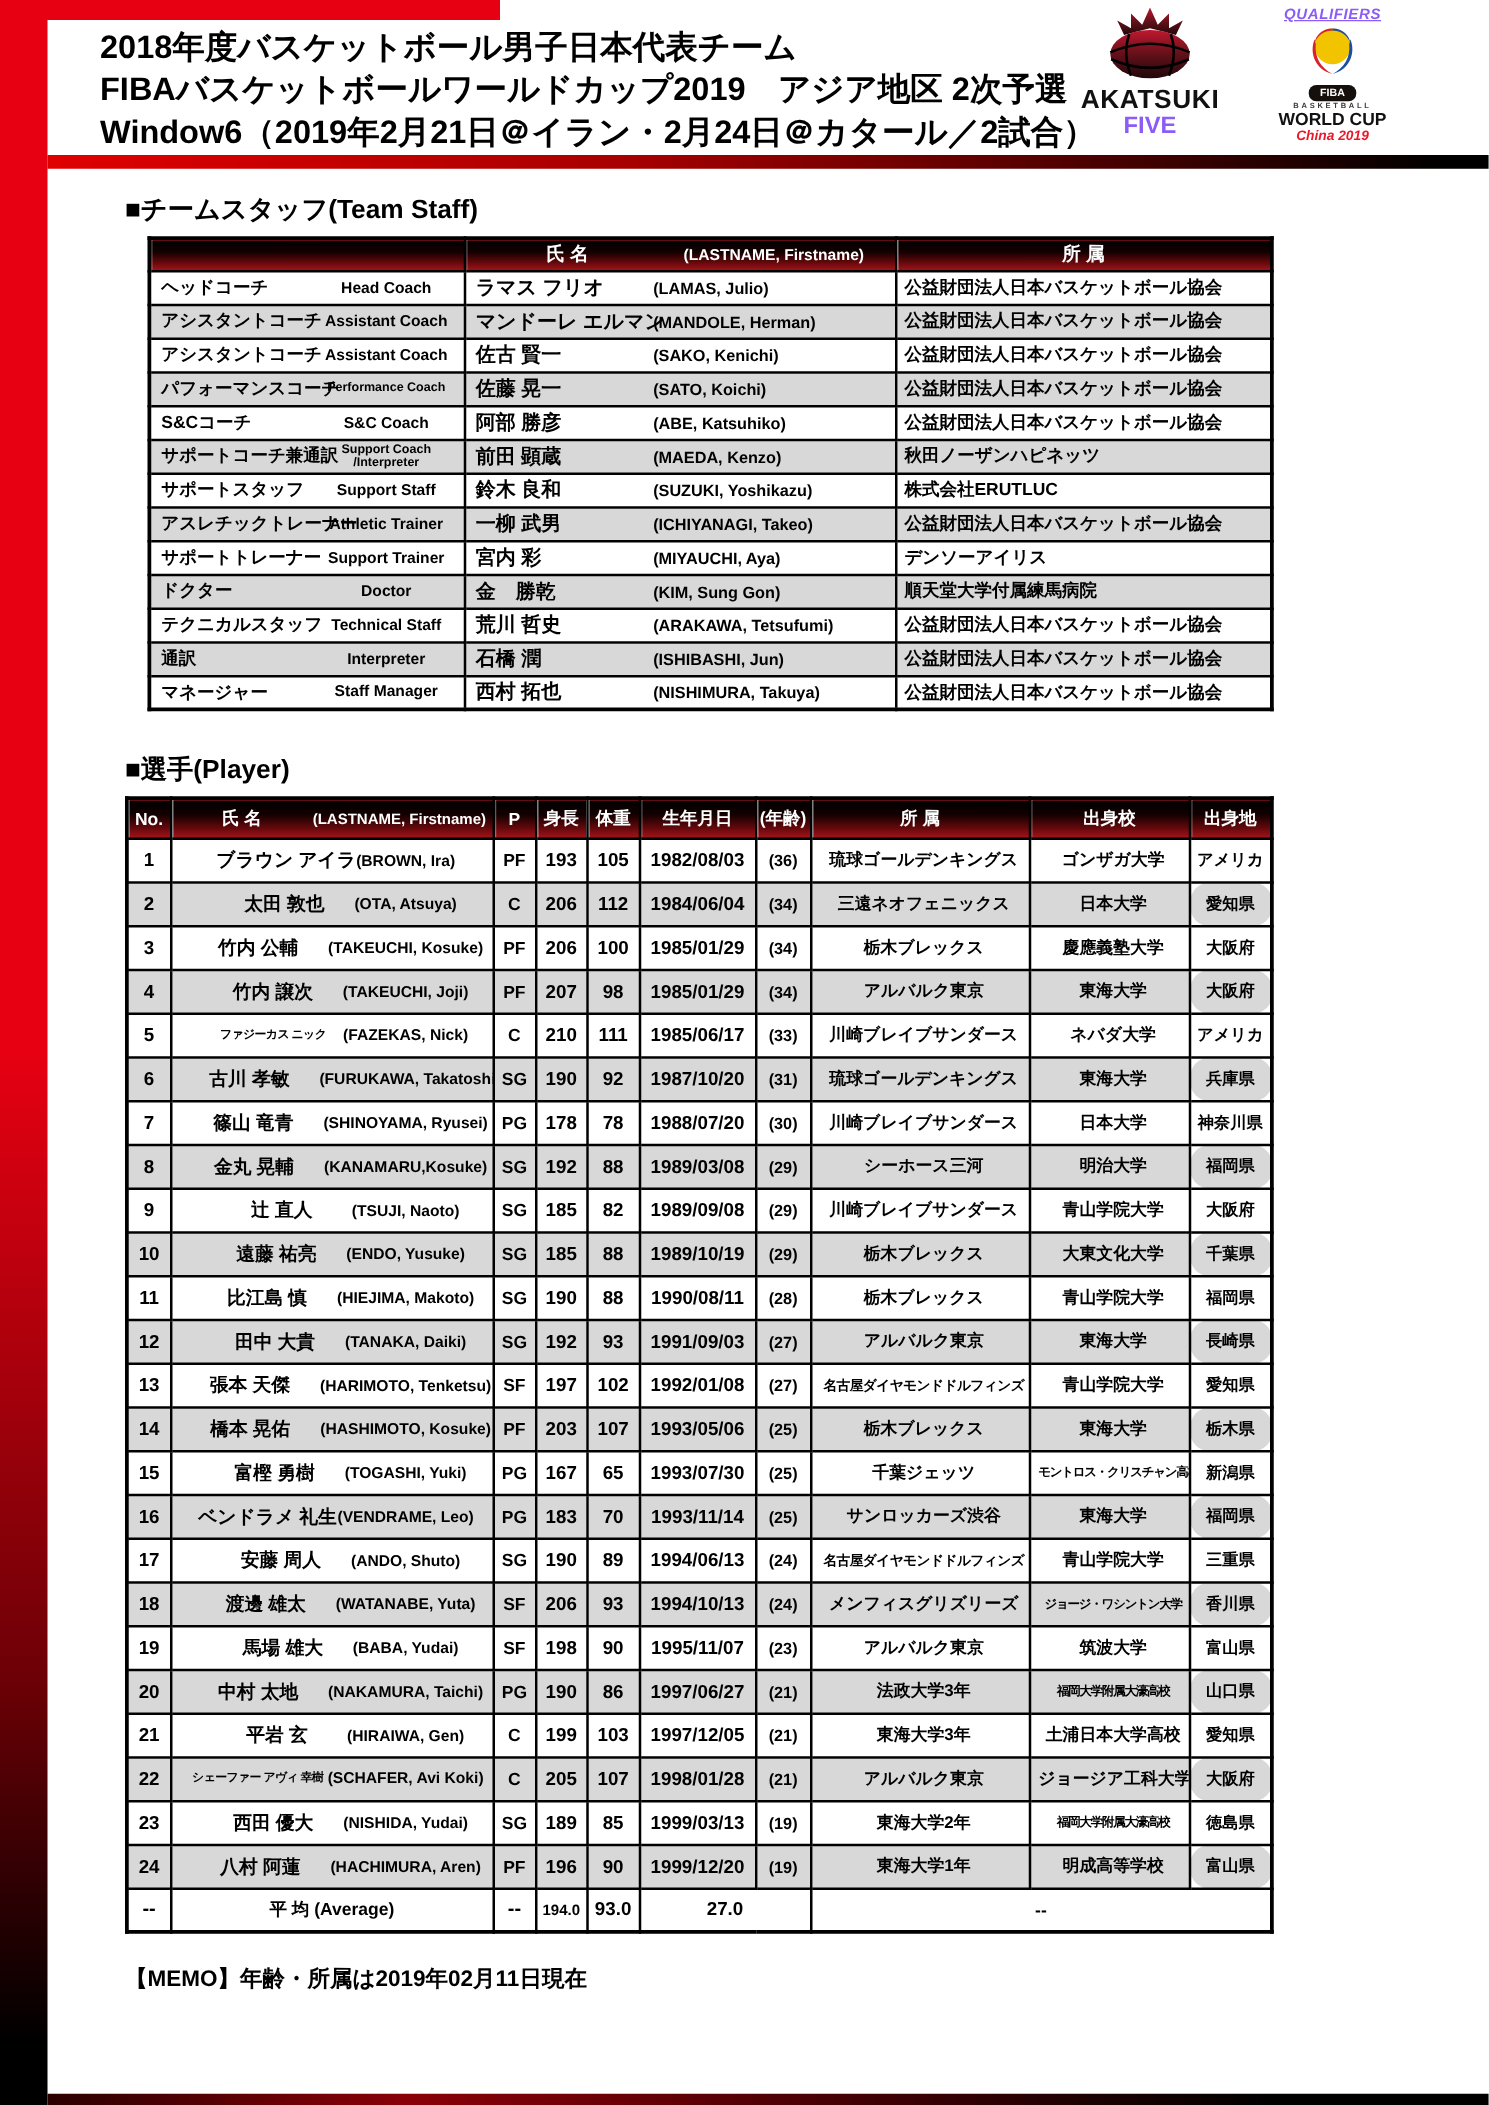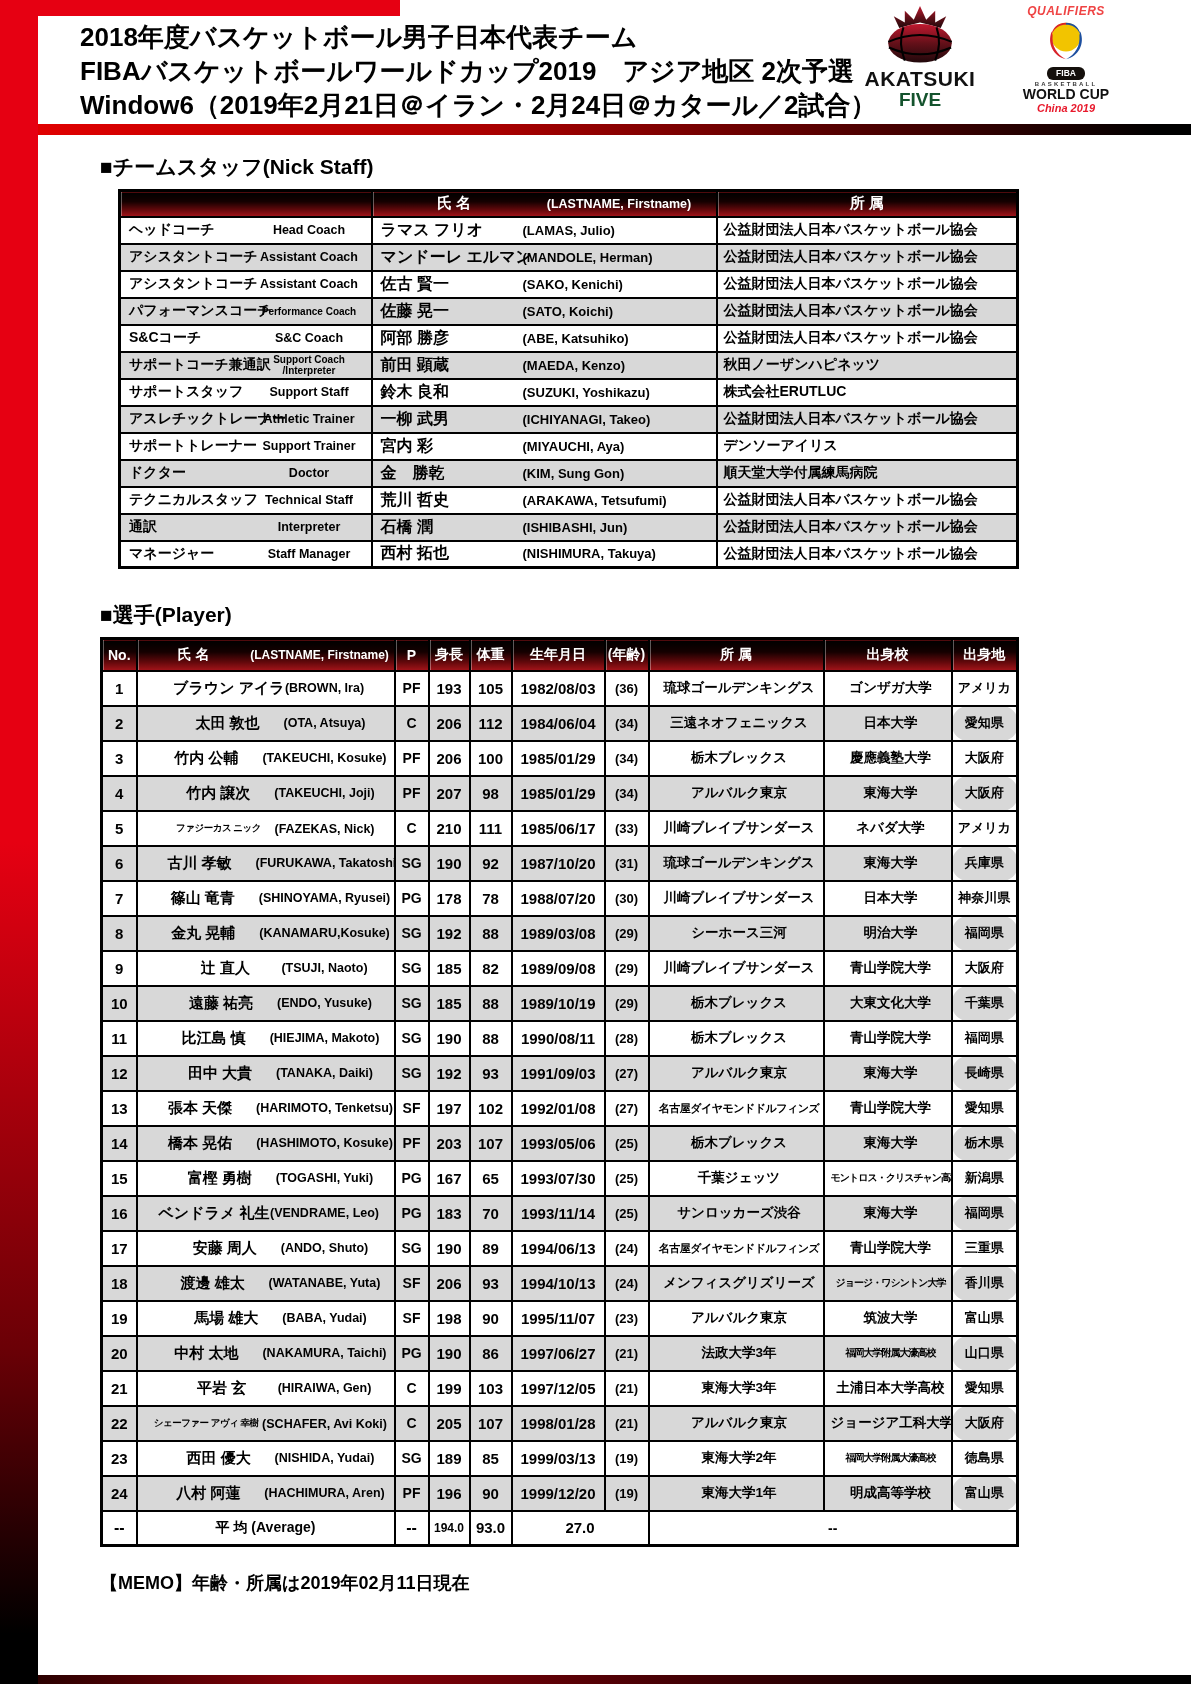--- a/index.html
+++ b/index.html
@@ -19,25 +19,25 @@
 
   
   .header-box { position:relative; height:124px; padding:20px 0 0 42px; }
   .title-line { font-size:26px; font-weight:bold; line-height:34px; white-space:nowrap; }
   .red-black-band { height:11px; width:100%;
     background:linear-gradient(90deg,#e00000 0%,#a80000 40%,#3c0000 78%,#000 97%); }
 
   
   .logo-akatsuki { position:absolute; left:812px; top:6px; width:140px; text-align:center; }
   .ak-text { font-size:21px; font-weight:900; line-height:22px; letter-spacing:0.5px; color:#111; }
-  .ak-text2 { font-size:19px; font-weight:900; line-height:20px; color:#14532d; }
+  .ak-text2 { font-size:19px; font-weight:900; line-height:20px; color:#8b5cf6; }
 
   
   .logo-fiba { position:absolute; left:972px; top:4px; width:112px; text-align:center; }
-  .fq { color:#ef4444; font-size:12px; font-weight:900; font-style:italic; letter-spacing:.5px; }
+  .fq { color:#8b5cf6; font-size:12px; font-weight:900; font-style:italic; letter-spacing:.5px;text-decoration:underline; }
   .fiba-badge { margin:1px auto 0; width:38px; height:13px; background:#15100c; color:#fff;
     border-radius:6px; font-size:8.5px; font-weight:900; line-height:13px; }
   .fbball { font-size:6px; font-weight:900; letter-spacing:2.2px; color:#3a3a3a; margin-top:1px; }
   .fwc { font-size:14px; font-weight:900; line-height:15px; color:#111; }
   .fchina { font-size:11px; font-weight:900; font-style:italic; color:#e8192c; }
 
   
   .sec-title { font-size:21px; font-weight:900; margin:18px 0 8px 62px; }
 
   table { border-collapse:collapse; table-layout:fixed; border:3px solid #000; background:#fff; }
@@ -136,21 +136,21 @@
       </svg>
       <div class="fiba-badge">FIBA</div>
       <div class="fbball">BASKETBALL</div>
       <div class="fwc">WORLD CUP</div>
       <div class="fchina">China 2019</div>
     </div>
   </div>
 
   <div class="red-black-band"></div>
 
-  <div class="sec-title">■チームスタッフ(Nick Staff)</div>
+  <div class="sec-title">■チームスタッフ(Team Staff)</div>
 
   <table class="staff-table">
     <colgroup>
         <col style="width:252px">
         <col style="width:345px">
         <col style="width:301px">
       </colgroup>
     <thead>
       <tr>
         <th></th>

